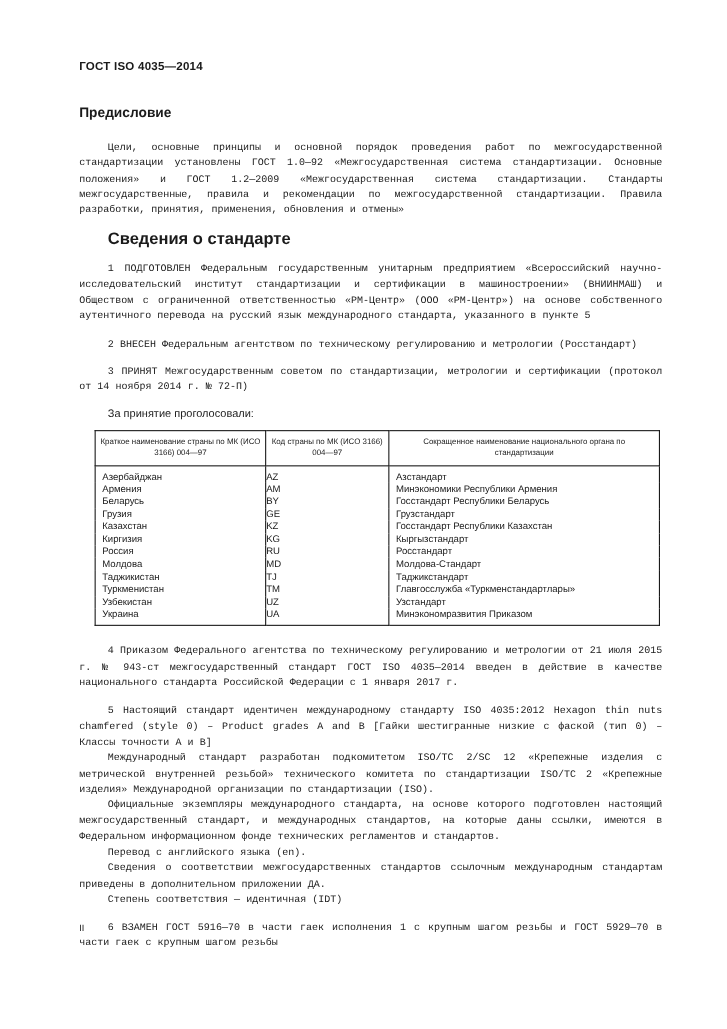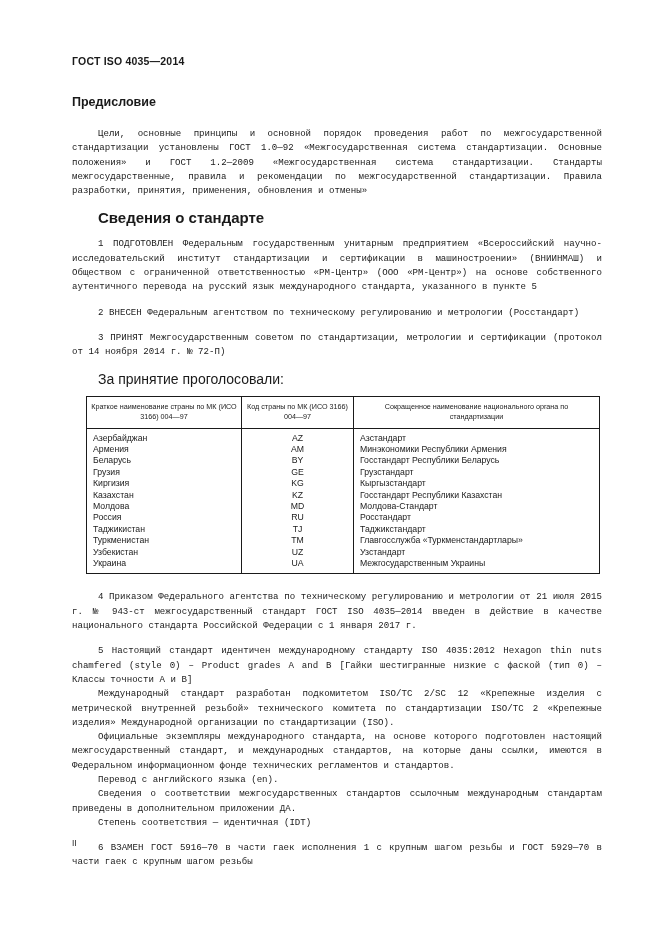--- a/index.html
+++ b/index.html
@@ -51,21 +51,21 @@
   p.para.tight {
     margin-bottom: 0;
   }
   .subhead {
     font-size: 15px;
     font-weight: bold;
     margin: 0 0 11px 0;
     text-indent: 26px;
   }
   .vote-intro {
-    font-size: 14px;
+    font-size: 10px;
     margin: 0 0 9px 0;
     text-indent: 26px;
   }
   table.vote-table {
     border-collapse: collapse;
     width: 513px;
     margin: 0 0 16px 14px;
     table-layout: fixed;
   }
   table.vote-table th,
@@ -94,21 +94,20 @@
     padding-bottom: 4px;
   }
   table.vote-table tbody tr:last-child td {
     border-bottom: 1px solid #1a1a1a;
   }
   .cell-country {
     padding-left: 6px !important;
     line-height: 11.4px;
   }
   .cell-code {
-    text-align: center;
     line-height: 11.4px;
   }
   .cell-body {
     padding-left: 6px !important;
     line-height: 11.4px;
     margin-left: 11px;
   }
   .col-1 { width: 155px; }
   .col-2 { width: 112px; }
   .col-3 { width: 246px; }
@@ -168,58 +167,58 @@
           <td class="cell-country">Беларусь</td>
           <td class="cell-code">BY</td>
           <td class="cell-body">Госстандарт Республики Беларусь</td>
         </tr>
         <tr>
           <td class="cell-country">Грузия</td>
           <td class="cell-code">GE</td>
           <td class="cell-body">Грузстандарт</td>
         </tr>
         <tr>
+          <td class="cell-country">Казахстан</td>
+          <td class="cell-code">KZ</td>
+          <td class="cell-body">Госстандарт Республики Казахстан</td>
+        </tr>
+        <tr>
           <td class="cell-country">Киргизия</td>
           <td class="cell-code">KG</td>
           <td class="cell-body">Кыргызстандарт</td>
         </tr>
         <tr>
-          <td class="cell-country">Казахстан</td>
-          <td class="cell-code">KZ</td>
-          <td class="cell-body">Госстандарт Республики Казахстан</td>
+          <td class="cell-country">Россия</td>
+          <td class="cell-code">RU</td>
+          <td class="cell-body">Росстандарт</td>
         </tr>
         <tr>
           <td class="cell-country">Молдова</td>
           <td class="cell-code">MD</td>
           <td class="cell-body">Молдова-Стандарт</td>
         </tr>
         <tr>
-          <td class="cell-country">Россия</td>
-          <td class="cell-code">RU</td>
-          <td class="cell-body">Росстандарт</td>
-        </tr>
-        <tr>
           <td class="cell-country">Таджикистан</td>
           <td class="cell-code">TJ</td>
           <td class="cell-body">Таджикстандарт</td>
         </tr>
         <tr>
           <td class="cell-country">Туркменистан</td>
           <td class="cell-code">TM</td>
           <td class="cell-body">Главгосслужба «Туркменстандартлары»</td>
         </tr>
         <tr>
           <td class="cell-country">Узбекистан</td>
           <td class="cell-code">UZ</td>
           <td class="cell-body">Узстандарт</td>
         </tr>
         <tr>
           <td class="cell-country">Украина</td>
           <td class="cell-code">UA</td>
-          <td class="cell-body">Межгосударственным Украины</td>
+          <td class="cell-body">Минэкономразвития Приказом</td>
         </tr>
       </tbody>
     </table>
 
     <p class="para after-table">4 Приказом Федерального агентства по техническому регулированию и метрологии от 21 июля 2015 г. № 943-ст межгосударственный стандарт ГОСТ ISO 4035—2014 введен в действие в качестве национального стандарта Российской Федерации с 1 января 2017 г.</p>
 
     <p class="para tight">5 Настоящий стандарт идентичен международному стандарту ISO 4035:2012 Hexagon thin nuts chamfered (style 0) – Product grades A and B [Гайки шестигранные низкие с фаской (тип 0) – Классы точности A и B]</p>
     <p class="para tight">Международный стандарт разработан подкомитетом ISO/TC 2/SC 12 «Крепежные изделия с метрической внутренней резьбой» технического комитета по стандартизации ISO/TC 2 «Крепежные изделия» Международной организации по стандартизации (ISO).</p>
     <p class="para tight">Официальные экземпляры международного стандарта, на основе которого подготовлен настоящий межгосударственный стандарт, и международных стандартов, на которые даны ссылки, имеются в Федеральном информационном фонде технических регламентов и стандартов.</p>
     <p class="para tight">Перевод с английского языка (en).</p>

